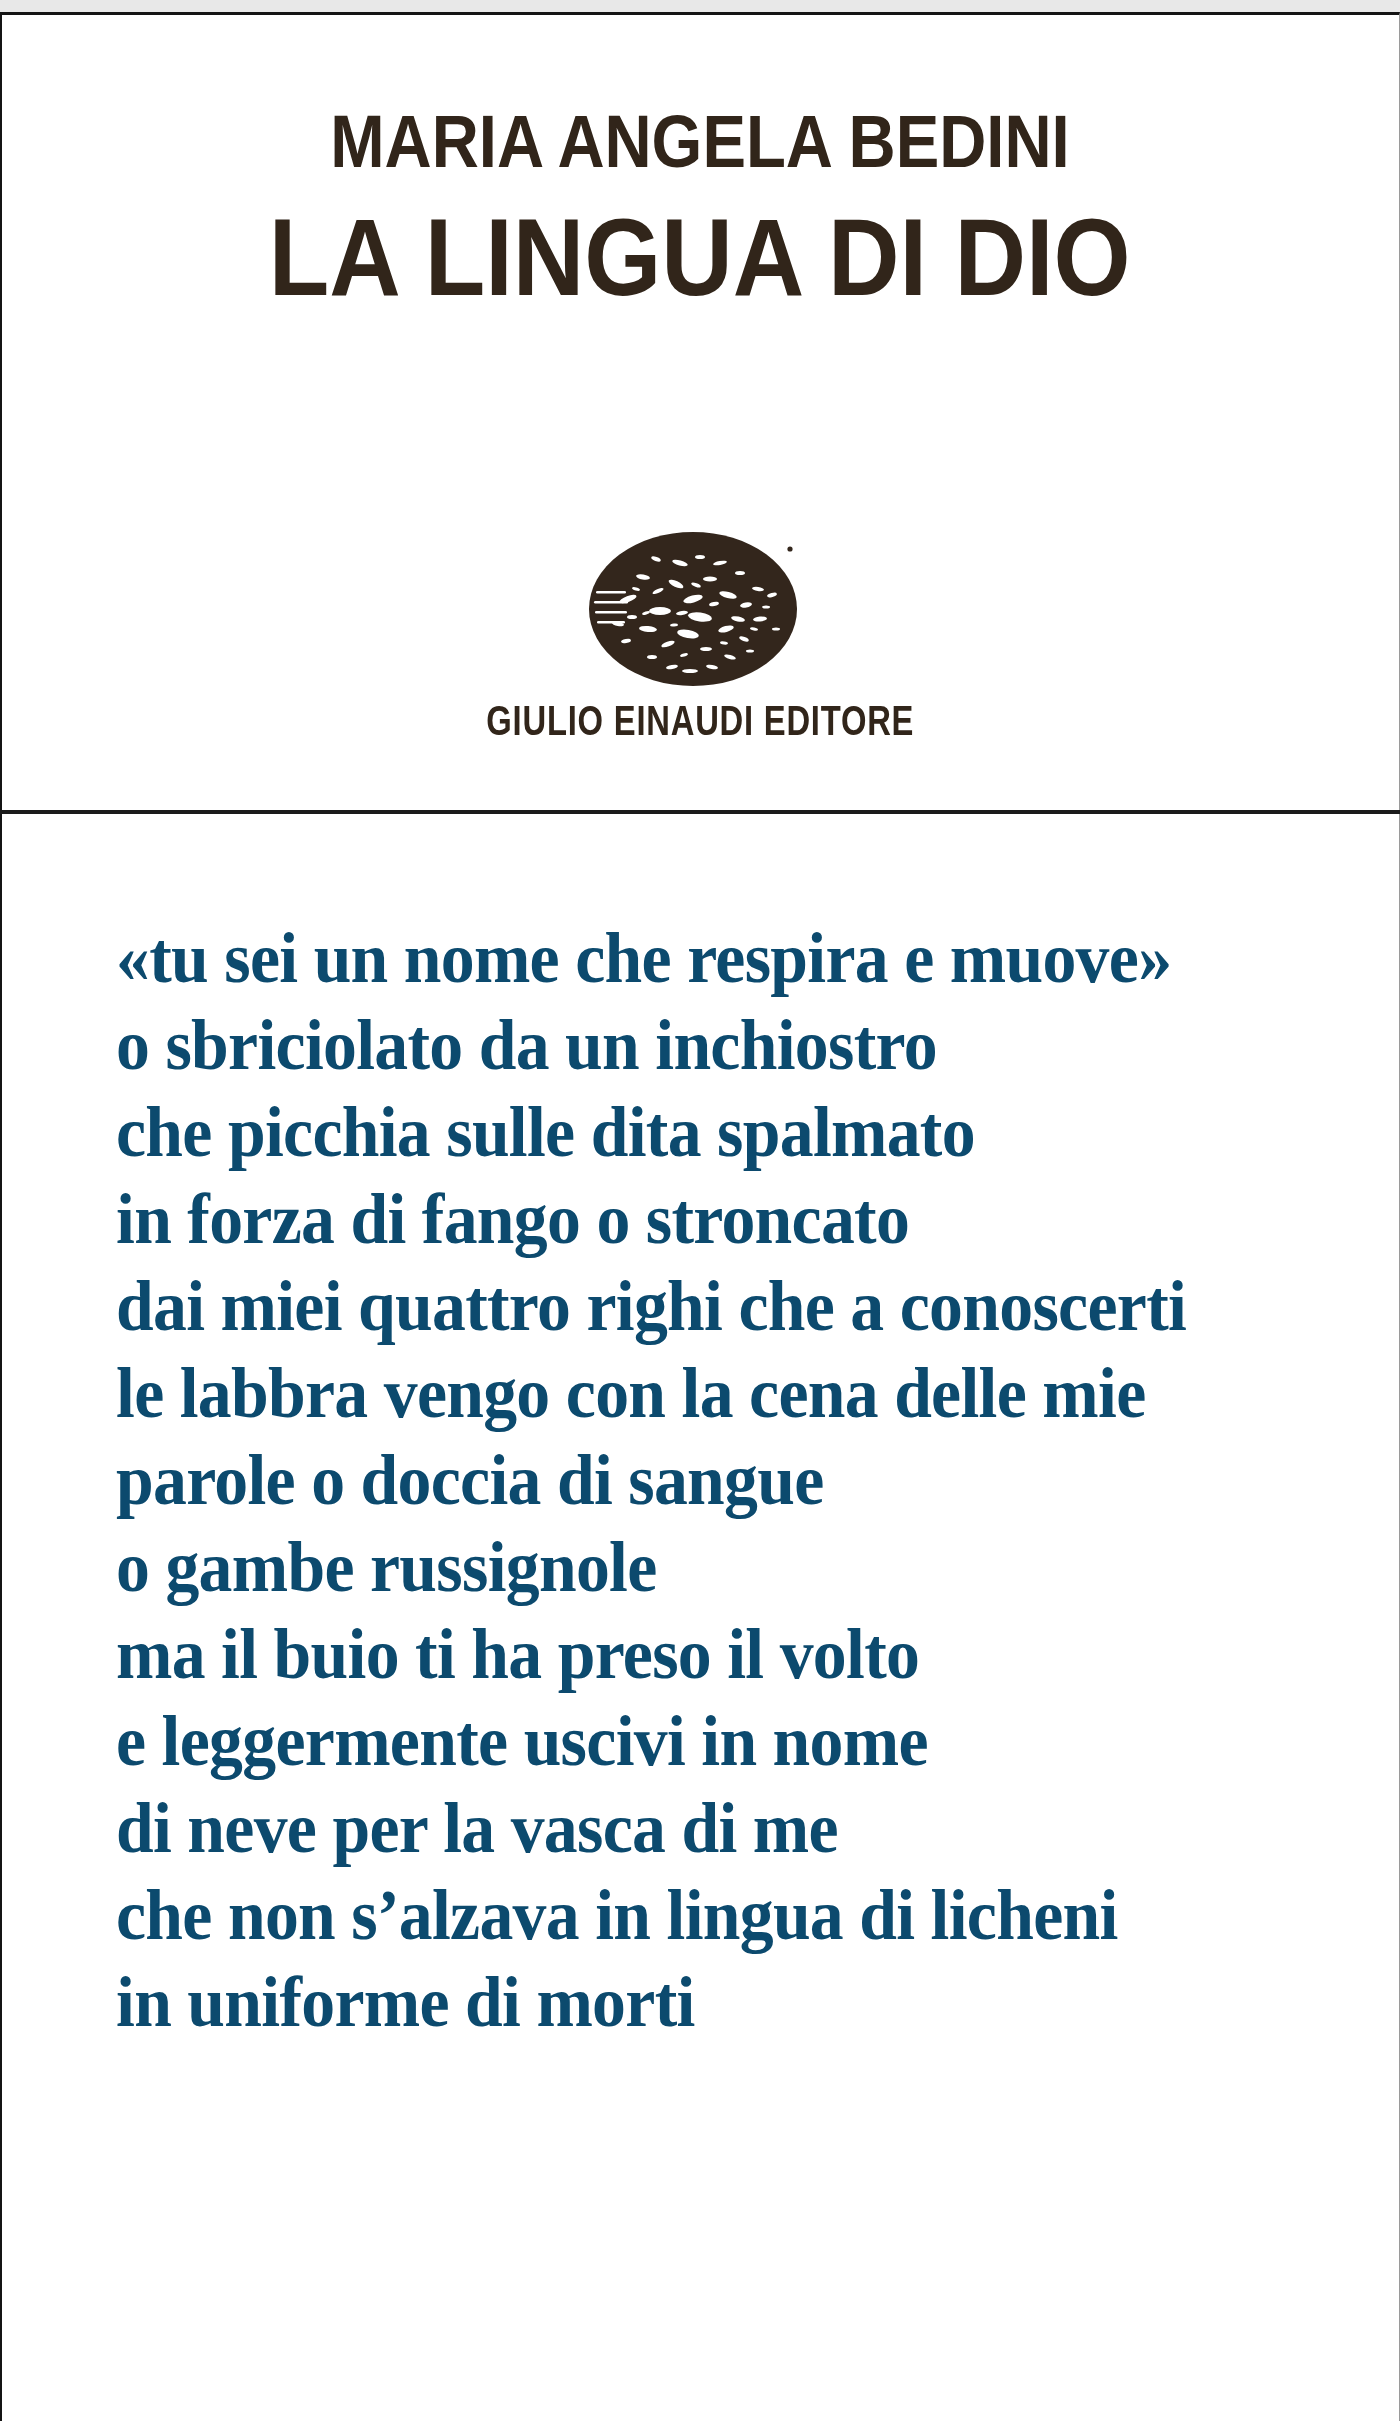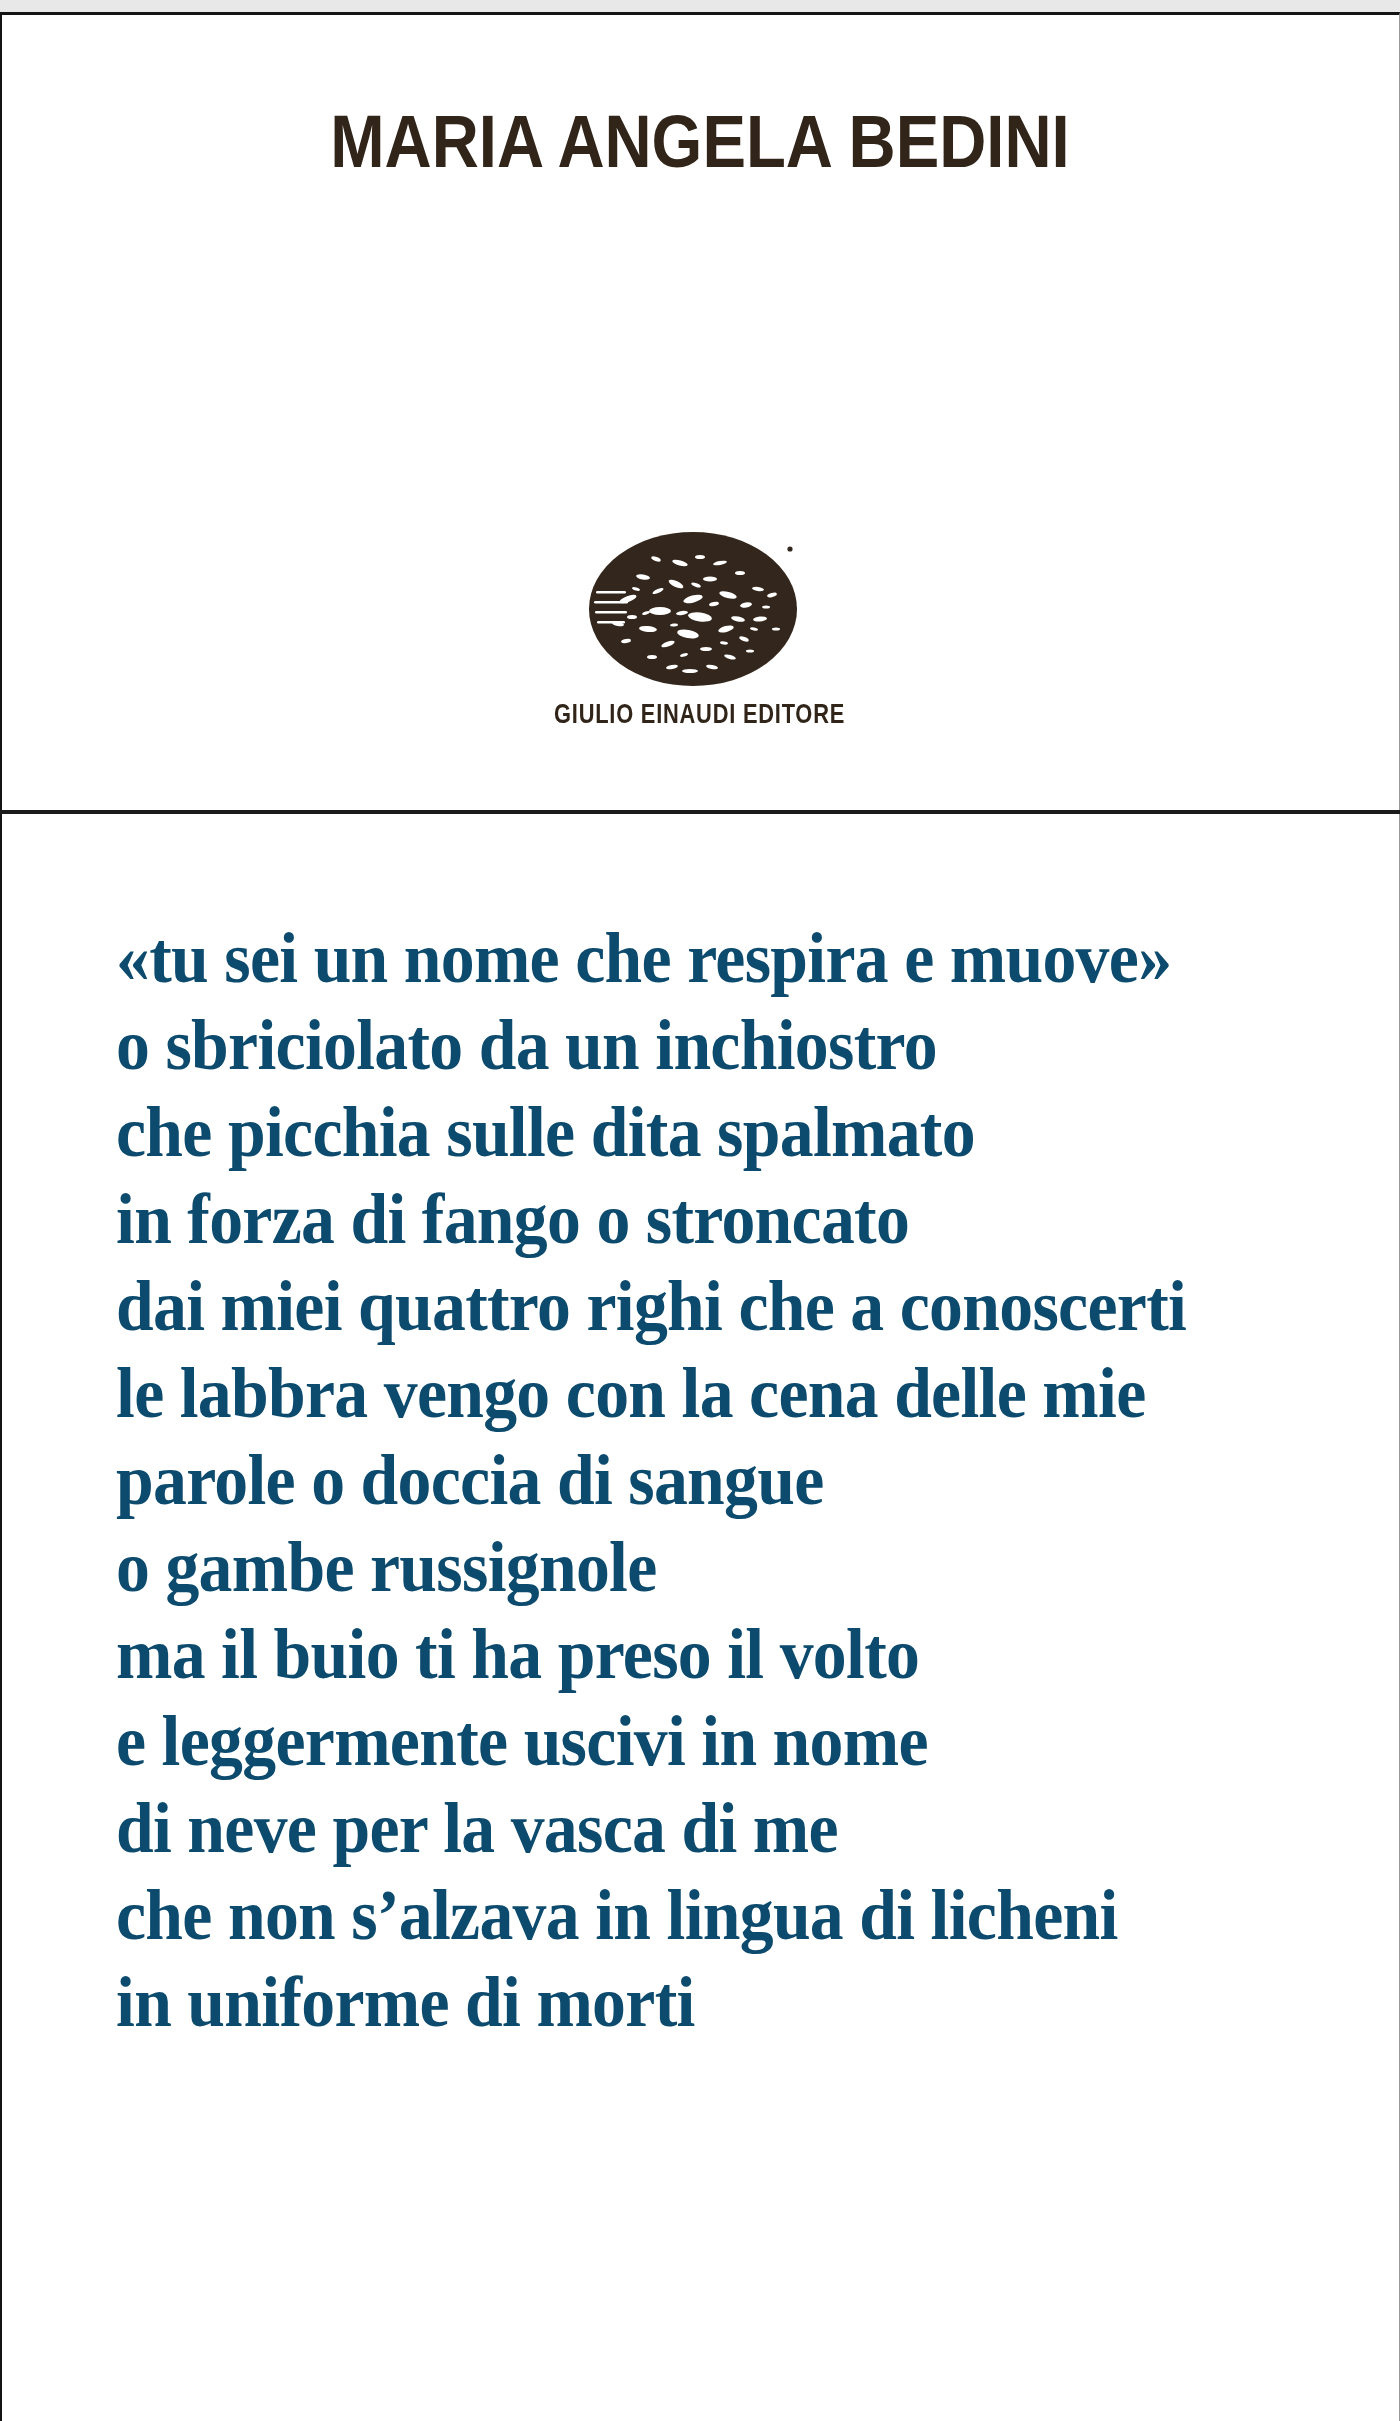--- a/index.html
+++ b/index.html
@@ -34,21 +34,21 @@
     white-space:nowrap;
   }
   .title .squeeze{display:inline-block;transform:scaleX(0.90);transform-origin:50% 50%;}
   .logo{
     position:absolute;top:515px;left:588px;
     width:222px;height:162px;
   }
   .publisher{
     position:absolute;top:688px;left:0;right:0;
     text-align:center;
-    font-size:28px;line-height:1;
+    font-size:42px;line-height:1;
     letter-spacing:1px;
     white-space:nowrap;
   }
   .publisher .squeeze{display:inline-block;transform:scaleX(0.78);transform-origin:50% 50%;}
   .divider{
     position:absolute;top:798px;left:0;right:0;
     height:4px;background:#1b1b1b;
     border:none;margin:0;
   }
   .poem{
@@ -67,20 +67,23 @@
 </head>
 <body>
 
 <div class="page">
   <div class="frame"></div>
 
   <div class="author">
     <span class="squeeze">MARIA ANGELA BEDINI</span>
   </div>
 
+  <div class="title">
+    <span class="squeeze">LA LINGUA DI DIO</span>
+  </div>
 
   <div class="logo">
     <svg width="222" height="162" viewBox="0 0 222 162" xmlns="http://www.w3.org/2000/svg" aria-hidden="true">
       <ellipse cx="105" cy="82" rx="104" ry="77" fill="#33261c"></ellipse>
       <circle cx="202" cy="22" r="2.6" fill="#33261c"></circle>
       <g fill="#ffffff">
         <rect x="8" y="64" width="30" height="2.6" rx="1.3"></rect>
         <rect x="6" y="74" width="34" height="2.6" rx="1.3"></rect>
         <rect x="7" y="84" width="32" height="2.6" rx="1.3"></rect>
         <rect x="9" y="94" width="28" height="2.6" rx="1.3"></rect>

